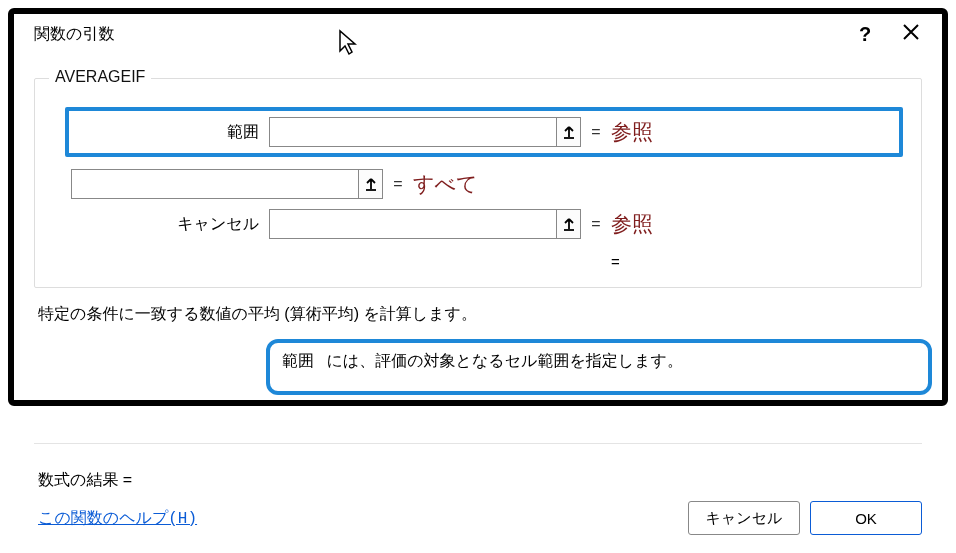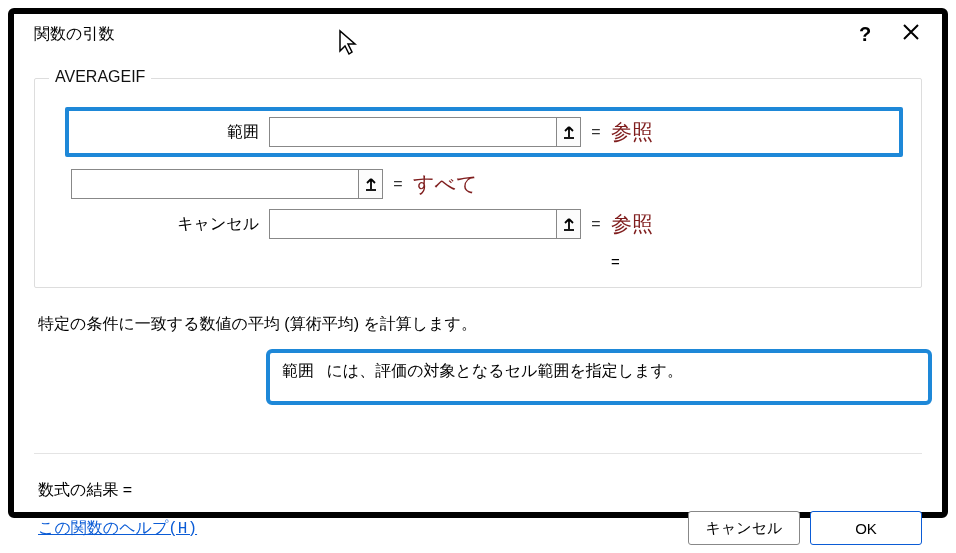--- a/index.html
+++ b/index.html
@@ -10,21 +10,21 @@
       background: #fff;
       width: 956px;
       height: 553px;
       position: relative;
     }
     .dialog {
       position: absolute;
       left: 8px;
       top: 8px;
       width: 940px;
-      height: 510px;
+      height: 398px;
       border: 6px solid #000;
       border-radius: 6px;
       background: #fff;
       display: flex;
       flex-direction: column;
     }
     .titlebar {
       display: flex;
       align-items: center;
       height: 46px;
@@ -129,27 +129,27 @@
     .highlight-row .row { margin-bottom: 0; }
     .highlight-row-hint { width: 198px; }
     .result-eq-row {
       display: flex;
       height: 28px;
       align-items: center;
       margin-top: 4px;
     }
     .result-eq-row .spacer1 { width: 540px; }
     .desc1 {
-      margin-top: 26px;
+      margin-top: 16px;
       font-size: 16px;
       padding-left: 4px;
     }
     .desc-box {
       border: 4px solid #1e88d8;
-      border-radius: 6px;
+      border-radius: 12px;
       margin-top: 14px;
       margin-left: 232px;
       width: 666px;
       height: 56px;
       padding: 8px 12px;
       font-size: 16px;
     }
     .separator {
       margin-top: 48px;
       border: none;

